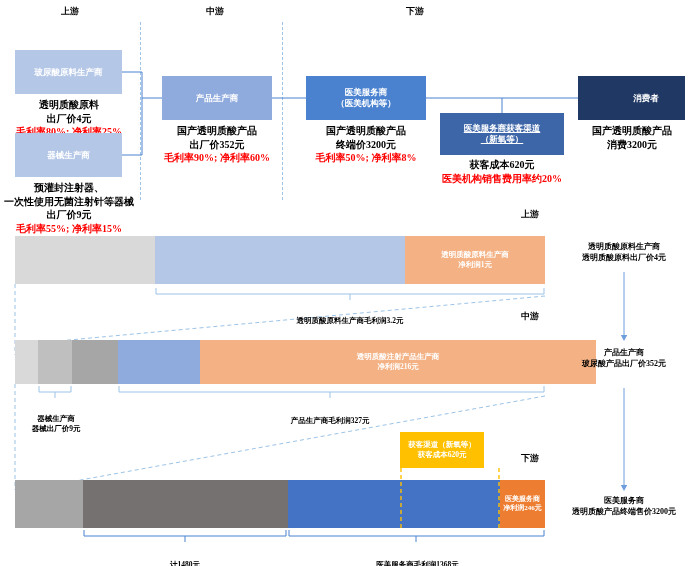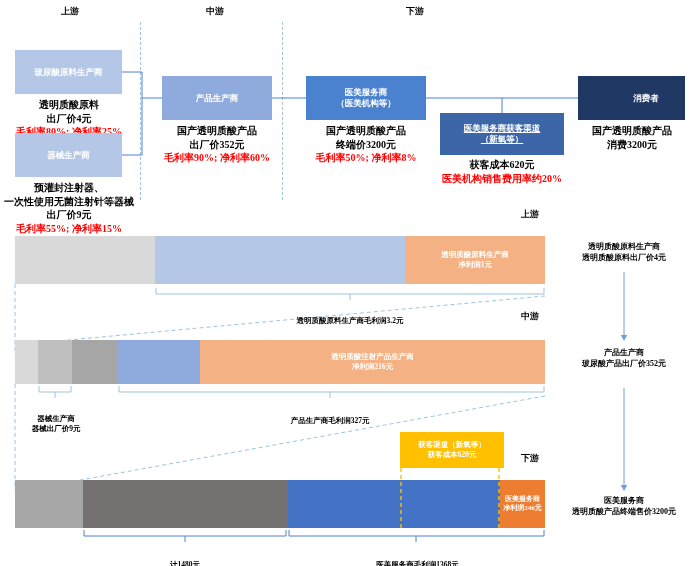--- a/index.html
+++ b/index.html
@@ -115,21 +115,21 @@
 </svg>
 
 <div class="brlabel" style="left:170px;top:300px;width:360px;">透明质酸原料生产商毛利润3.2元</div>
 
 <div class="tier-head" style="left:505px;top:310px;width:50px;">中游</div>
 
 <div class="seg" style="left:15px;top:340px;width:23px;height:44px;background:#d9d9d9;"></div>
 <div class="seg" style="left:38px;top:340px;width:34px;height:44px;background:#bfbfbf;"></div>
 <div class="seg" style="left:72px;top:340px;width:46px;height:44px;background:#a6a6a6;"></div>
 <div class="seg" style="left:118px;top:340px;width:82px;height:44px;background:#8faadc;"></div>
-<div class="seg" style="left:200px;top:340px;width:345px;height:44px;background:#f4b183;flex-direction:column;">
+<div class="seg" style="left:200px;top:340px;width:396px;height:44px;background:#f4b183;flex-direction:column;">
   <span>透明质酸注射产品生产商</span>
   <span>净利润216元</span>
 </div>
 
 <svg class="overlay">
 
   <path d="M39 386 V392 H71 V386" fill="none" stroke="#9dc3e6" stroke-width="1"></path>
   <path d="M55 392 V398" fill="none" stroke="#9dc3e6" stroke-width="1"></path>
 
   <path d="M119 386 V392 H544 V386" fill="none" stroke="#9dc3e6" stroke-width="1"></path>
@@ -140,21 +140,21 @@
 </svg>
 
 <div class="brlabel" style="left:10px;top:398px;width:92px;">
   <div>器械生产商</div>
   <div>器械出厂价9元</div>
 </div>
 <div class="brlabel" style="left:150px;top:400px;width:360px;">产品生产商毛利润327元</div>
 
 <div class="tier-head" style="left:505px;top:452px;width:50px;">下游</div>
 
-<div class="seg" style="left:400px;top:432px;width:104px;height:36px;background:#ffc000;flex-direction:column;">
+<div class="seg" style="left:400px;top:432px;width:84px;height:36px;background:#ffc000;flex-direction:column;">
   <span>获客渠道（新氧等）</span>
   <span>获客成本620元</span>
 </div>
 
 <div class="seg" style="left:15px;top:480px;width:68px;height:48px;background:#a6a6a6;"></div>
 <div class="seg" style="left:83px;top:480px;width:205px;height:48px;background:#767171;"></div>
 <div class="seg" style="left:288px;top:480px;width:212px;height:48px;background:#4472c4;"></div>
 <div class="seg" style="left:500px;top:480px;width:45px;height:48px;background:#ed7d31;flex-direction:column;font-size:7px;">
   <span>医美服务商</span>
   <span>净利润246元</span>

